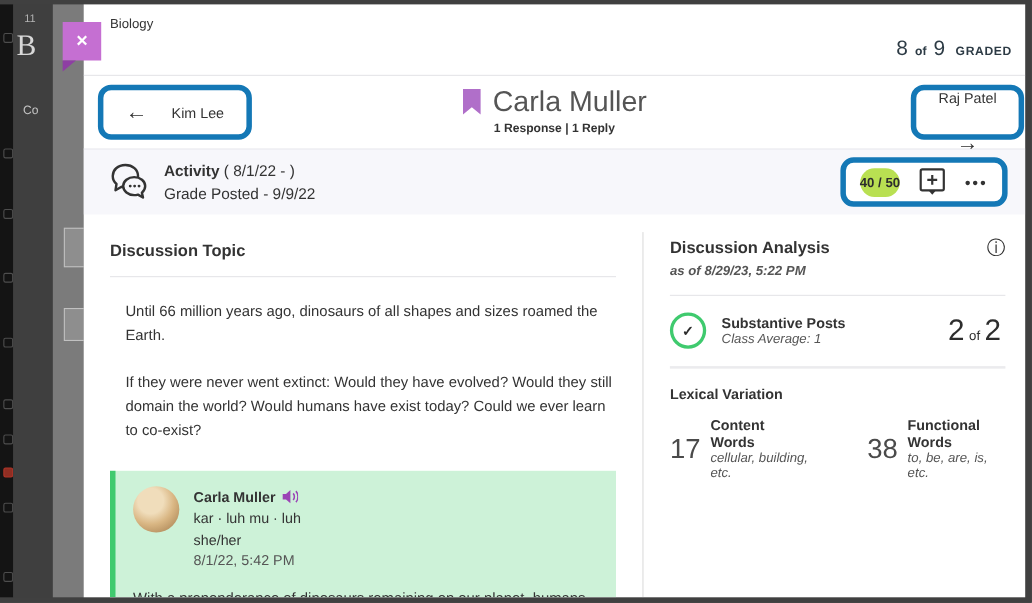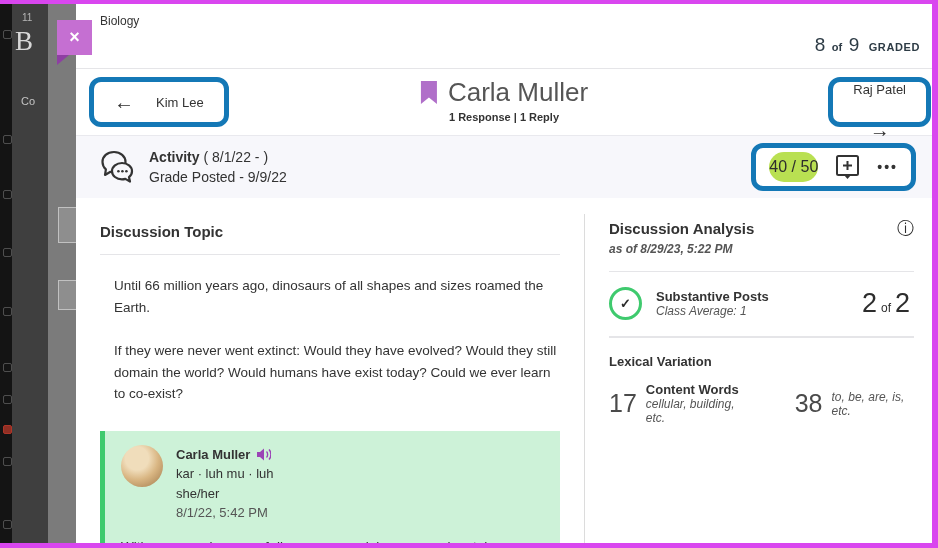--- a/index.html
+++ b/index.html
@@ -1,17 +1,17 @@
 <!DOCTYPE html>
 <html><head>
 <meta charset="utf-8">
 <style>
   * { margin:0; padding:0; box-sizing:border-box; }
   body { font-family:"Liberation Sans", sans-serif; background:#222; }
-  .frame { position:relative; width:938px; height:548px; background:#d946ef; overflow:hidden; }
+  .frame { position:relative; width:938px; height:548px; background:#404040; overflow:hidden; }
 
   
   .base-rail { position:absolute; left:0; top:4px; bottom:5px; width:12px; background:#141414; overflow:hidden; z-index:2; }
   .rail-icon { position:absolute; left:3px; width:9px; height:9px; border:1px solid rgba(255,255,255,.45); border-radius:2px; opacity:.55; }
   .rail-icon.red { border-color:#c0392b; background:rgba(192,57,43,.8); opacity:.9; }
 
   
   .dim-a { position:absolute; left:12px; top:4px; bottom:5px; width:36px; background:#3f3f3f; overflow:hidden; z-index:2; }
   .dim-a .t11 { position:absolute; top:8px; left:10px; font-size:10px; color:#b5b5b5; }
   .dim-a .tB  { position:absolute; top:22px; left:3px; font-size:27px; color:#d8d8d8; font-family:"Liberation Serif", serif; }
@@ -48,21 +48,21 @@
   .current-name { display:flex; align-items:center; justify-content:center; gap:10px; font-size:26px; color:#555; }
   .response-summary { font-size:11px; font-weight:bold; color:#333; margin-top:3px; }
 
   .activity-row { display:flex; align-items:center; background:#f7f7fb; border-top:1px solid #e9e9ee;
                   padding:7px 16px 7px 24px; min-height:57px; }
   .activity-text { margin-left:12px; font-size:14px; line-height:1.45; }
   .a-line1 { }
   .a-label { font-weight:bold; }
   .grade-box { margin-left:auto; display:flex; align-items:center; gap:17px; border:5px solid #1478b6;
                border-radius:12px; background:#fff; padding:4px 13px; }
-  .grade-pill { background:#b9e052; border-radius:16px; padding:6px 0; font-size:16px; font-weight:normal; color:#2d2d2d; cursor:pointer; }
+  .grade-pill { background:#b9e052; border-radius:16px; padding:6px 0; font-size:12px; font-weight:bold; color:#2d2d2d; cursor:pointer; }
   .menu-dots { font-size:14px; font-weight:bold; color:#333; letter-spacing:2px; cursor:pointer; }
 
   .content { display:flex; flex:1; overflow:hidden; }
   .col-left { width:508px; padding:25px 24px 0 24px; }
   .vdiv { width:1px; background:#dcdcdc; margin-top:16px; }
   .col-right { flex:1; padding:22px 18px 0 24px; }
 
   .topic-h { font-size:15px; font-weight:bold; color:#333; margin-bottom:14px; }
   .topic-p { font-size:13.5px; color:#333; line-height:1.6; margin:20px 0 0 14px; max-width:452px; }
 
@@ -251,20 +251,21 @@
             <div class="lex-item">
               <span class="lex-num">17</span>
               <span class="lex-texts">
                 <div class="lex-t1">Content Words</div>
                 <div class="lex-ex">cellular, building, etc.</div>
               </span>
             </div>
             <div class="lex-item">
               <span class="lex-num">38</span>
               <span class="lex-texts">
+                <div class="lex-t1">Functional Words</div>
                 <div class="lex-ex">to, be, are, is, etc.</div>
               </span>
             </div>
           </div>
         </div>
       </div>
 
     </div>
   </div>
 </div>

